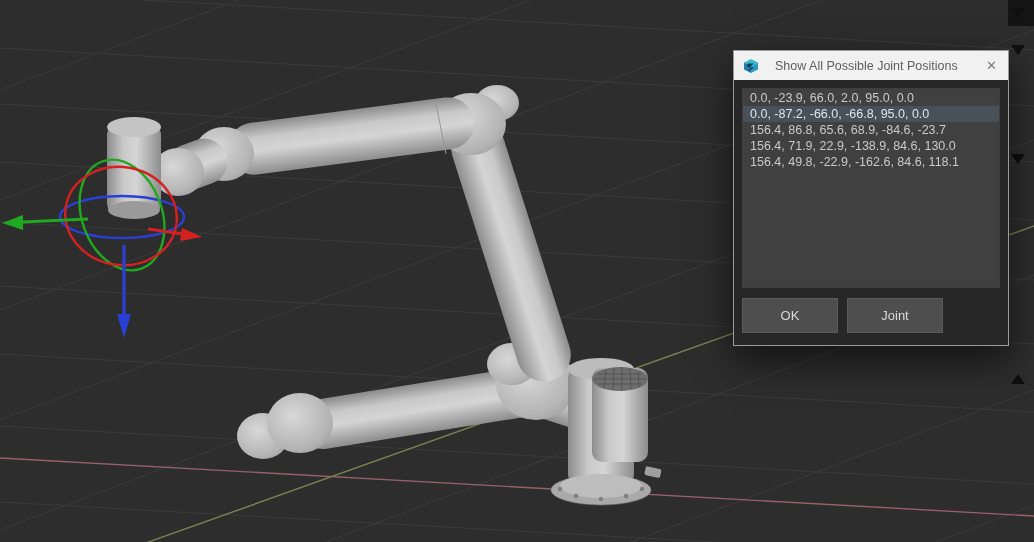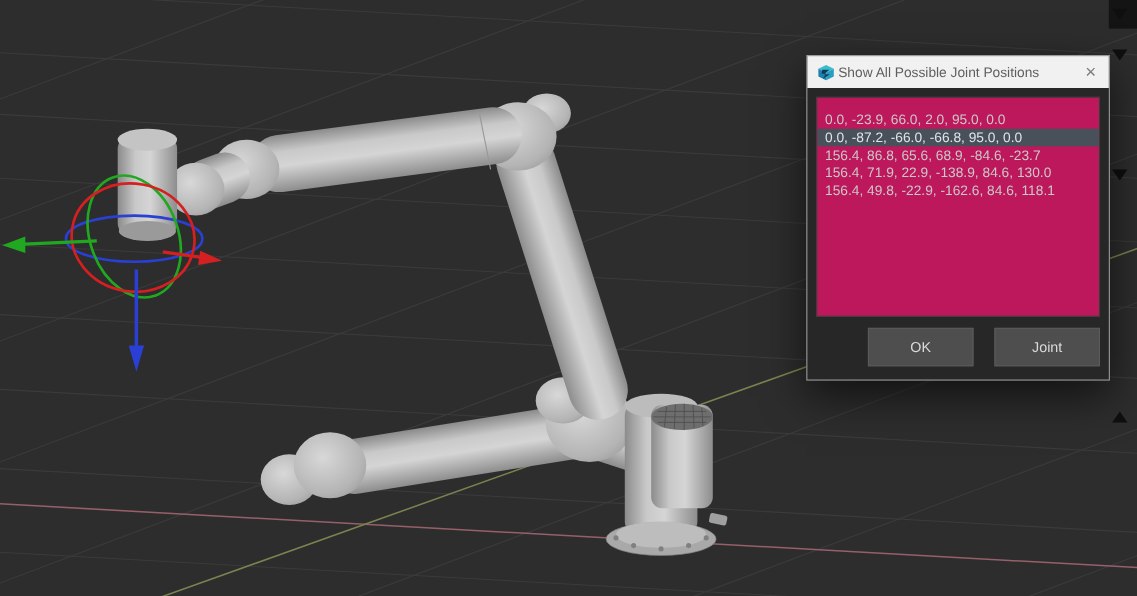--- a/index.html
+++ b/index.html
@@ -12,36 +12,36 @@
   svg.scene { position:absolute; left:0; top:0; }
 
   
   .dialog {
     position:absolute; left:733px; top:50px; width:276px;
     background:#272727; border:1px solid #9a9a9a; box-sizing:border-box;
     box-shadow:0 14px 36px rgba(0,0,0,.6);
   }
   .titlebar {
     height:29px; background:var(--dialog-titlebar,#f1f1f1);
-    display:flex; align-items:center; gap:2px; padding:0 6px 0 8px;
+    display:flex; align-items:center; gap:15px; padding:0 6px 0 8px;
   }
   .logo { width:18px; height:18px; display:inline-block; flex:0 0 auto; }
   .title { flex:1; font-size:12.5px; color:#5f5f5f; white-space:nowrap; overflow:hidden; }
   .close { color:#7d7d7d; font-size:13px; padding:0 5px; cursor:pointer; }
   .body { padding:8px 8px 12px; }
   .list {
-    background:#be185d; border:1px solid #3e3e3e; height:200px;
-    box-sizing:border-box; padding-top:12px; overflow:hidden;
+    background:#404040; border:1px solid #3e3e3e; height:200px;
+    box-sizing:border-box; padding-top:1px; overflow:hidden;
   }
   .row {
     font-size:12.5px; color:#c9c9c9; height:16px; line-height:16px;
     padding:0 7px; white-space:nowrap; cursor:default;
   }
   .row.selected { background:var(--selection,#485059); color:#e0e4e9; }
-  .btns { display:flex; justify-content:flex-end; gap:19px; margin-top:10px; }
+  .btns { display:flex; gap:9px; margin-top:10px; }
   .btns button {
     width:96px; height:35px; background:var(--button,#4e4e4e);
     color:#d9d9d9; border:1px solid #5a5a5a; font-size:13px;
     font-family:inherit; cursor:pointer;
   }
 
   
   .corner { position:absolute; right:0; top:0; width:26px; height:26px; background:#141414; }
   .tri { position:absolute; width:0; height:0; border-left:7px solid transparent; border-right:7px solid transparent; }
   .tri.down { border-top:10px solid #0f0f0f; }

